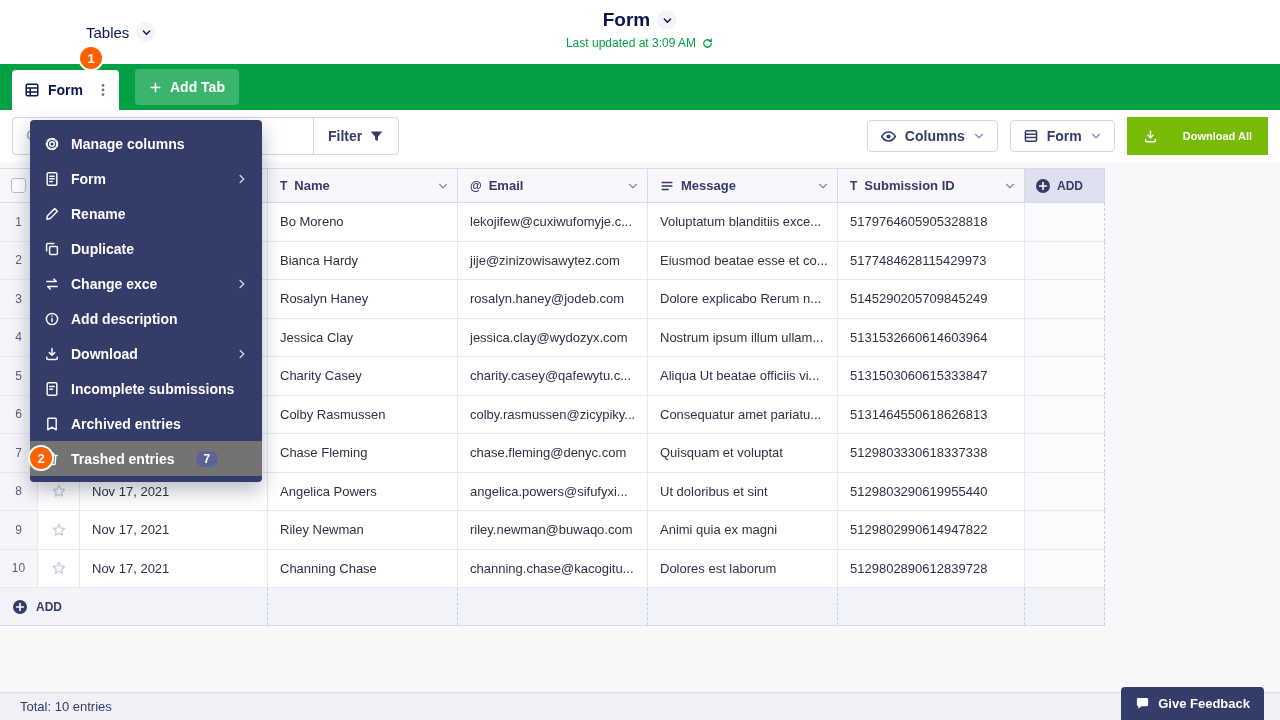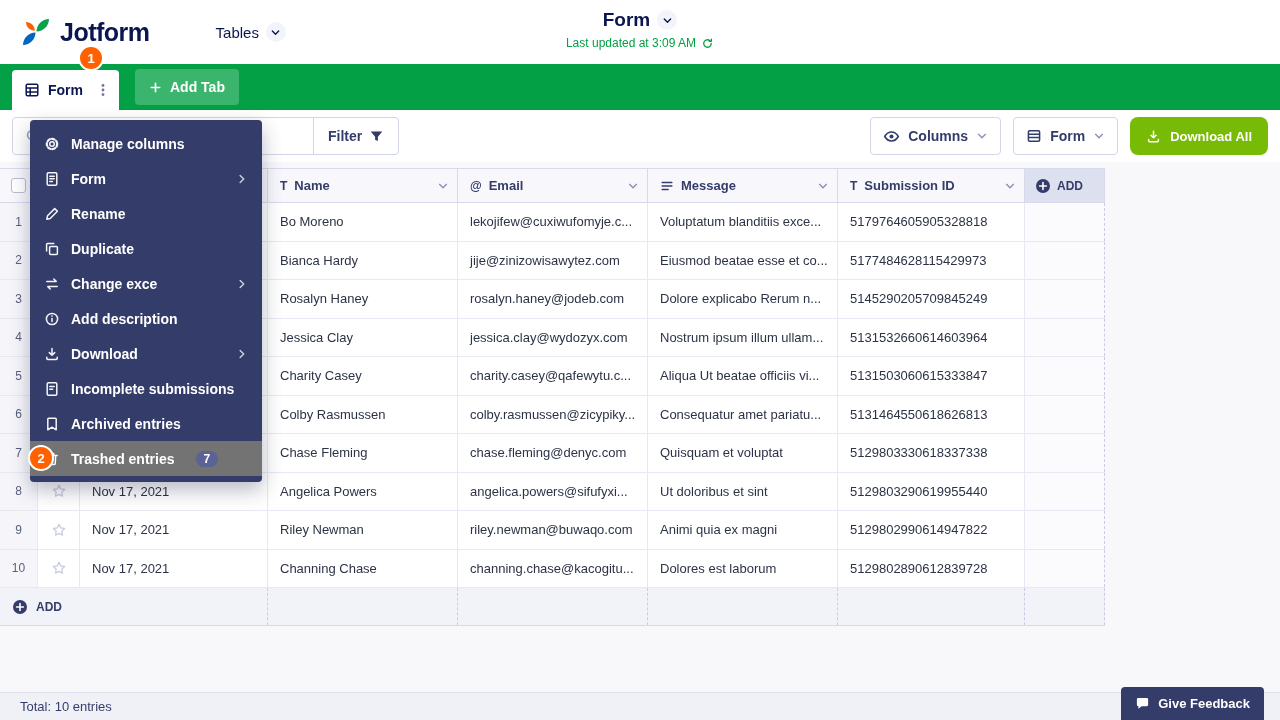--- a/index.html
+++ b/index.html
@@ -31,23 +31,23 @@
   .badge1 { top:-25px; left:66px; }
   .add-tab { height:36px; margin:0 0 5px 16px; background:rgba(255,255,255,0.22); border-radius:4px; color:#fff; font-weight:bold; font-size:14px; display:flex; align-items:center; gap:8px; padding:0 14px; cursor:pointer; }
 
   
   .toolbar { height:52px; background:#fff; display:flex; align-items:center; padding:0 12px; }
   .search-box { display:flex; align-items:center; height:38px; border:1px solid #d2d5e6; border-radius:4px; background:#fff; overflow:hidden; }
   .search-seg { display:flex; align-items:center; gap:8px; padding:0 12px; width:300px; color:#9aa0bd; height:100%; }
   .search-input { border:none; outline:none; font-size:14px; width:100%; color:#2c3345; font-family:"Liberation Sans",sans-serif; }
   .filter-seg { display:flex; align-items:center; gap:7px; padding:0 14px; border-left:1px solid #d2d5e6; height:100%; font-size:14px; font-weight:bold; color:#343c6a; cursor:pointer; }
   .right-tools { margin-left:auto; display:flex; align-items:center; gap:12px; }
-  .tool-btn { height:38px; border:1px solid #d2d5e6; border-radius:4px; background:#fff; display:flex; align-items:center; gap:8px; padding:0 12px; font-size:14px; color:#343c6a; font-weight:bold; cursor:pointer; }
+  .tool-btn { height:32px; border:1px solid #d2d5e6; border-radius:4px; background:#fff; display:flex; align-items:center; gap:8px; padding:0 12px; font-size:14px; color:#343c6a; font-weight:bold; cursor:pointer; }
   .tool-chev { color:#8a90b5; display:flex; }
-  .download-btn { height:38px; background:#78bb07; color:#fff; border-radius:8px; font-weight:bold; display:flex; gap:9px; padding:0 16px; align-items:center; font-size:13px; cursor:pointer; }
+  .download-btn { height:38px; background:#78bb07; color:#fff; border-radius:0; font-weight:bold; display:flex; gap:25px; padding:0 16px; align-items:center; font-size:11px; cursor:pointer; }
   .spacer6 { height:6px; background:#f8f8fb; }
 
   
   .table { width:1105px; background:transparent; }
   .trow { display:flex; }
   .cell { border-right:1px solid #e7e8f2; display:flex; align-items:center; overflow:hidden; white-space:nowrap; }
   .c0{width:38px; justify-content:center;} .c1{width:42px; justify-content:center;}
   .c2{width:188px;} .c3{width:190px;} .c4{width:190px;} .c5{width:190px;} .c6{width:187px;} .c7{width:80px;}
   .thead { height:35px; }
   .thead .cell { background:#f7f7fc; border-top:1px solid #d7daea; border-bottom:1px solid #d7daea; border-right:1px solid #d7daea; color:#343c6a; font-size:13px; font-weight:bold; gap:7px; padding:0 8px 0 12px; }
@@ -80,30 +80,20 @@
   .mi-chev { margin-left:auto; color:#cfd3ea; display:flex; }
   .badge2 { left:-2px; top:325px; }
   svg { display:block; }
 </style>
 </head>
 <body>
 
 <div class="app">
 
   <div class="topbar">
-    <div class="logo">
-      <span>
-        <svg viewBox="0 0 32 32" width="32" height="32">
-          <path d="M16.5 15.5C16.5 8.6 22.1 3 29 3c0 6.9-5.6 12.5-12.5 12.5z" fill="#09a24c"></path>
-          <path d="M15.5 16.5C15.5 23.4 9.9 29 3 29c0-6.9 5.6-12.5 12.5-12.5z" fill="#0066c3"></path>
-          <path d="M14.8 14.8C9.9 14.8 6 10.9 6 6c4.9 0 8.8 3.9 8.8 8.8z" fill="#ff6100"></path>
-        </svg>
-      </span>
-      <span class="logo-text">Jotform</span>
-    </div>
     <div class="tables-btn">
       <span>Tables</span>
       <span class="chev-pill">
         <svg viewBox="0 0 16 16" width="11" height="11" fill="none" stroke="currentColor" stroke-width="2" stroke-linecap="round" stroke-linejoin="round">
             <path d="M3.4 5.8L8 10.4l4.6-4.6"></path>
           </svg>
       </span>
     </div>
     <div class="center-title">
       <div class="title-row">

